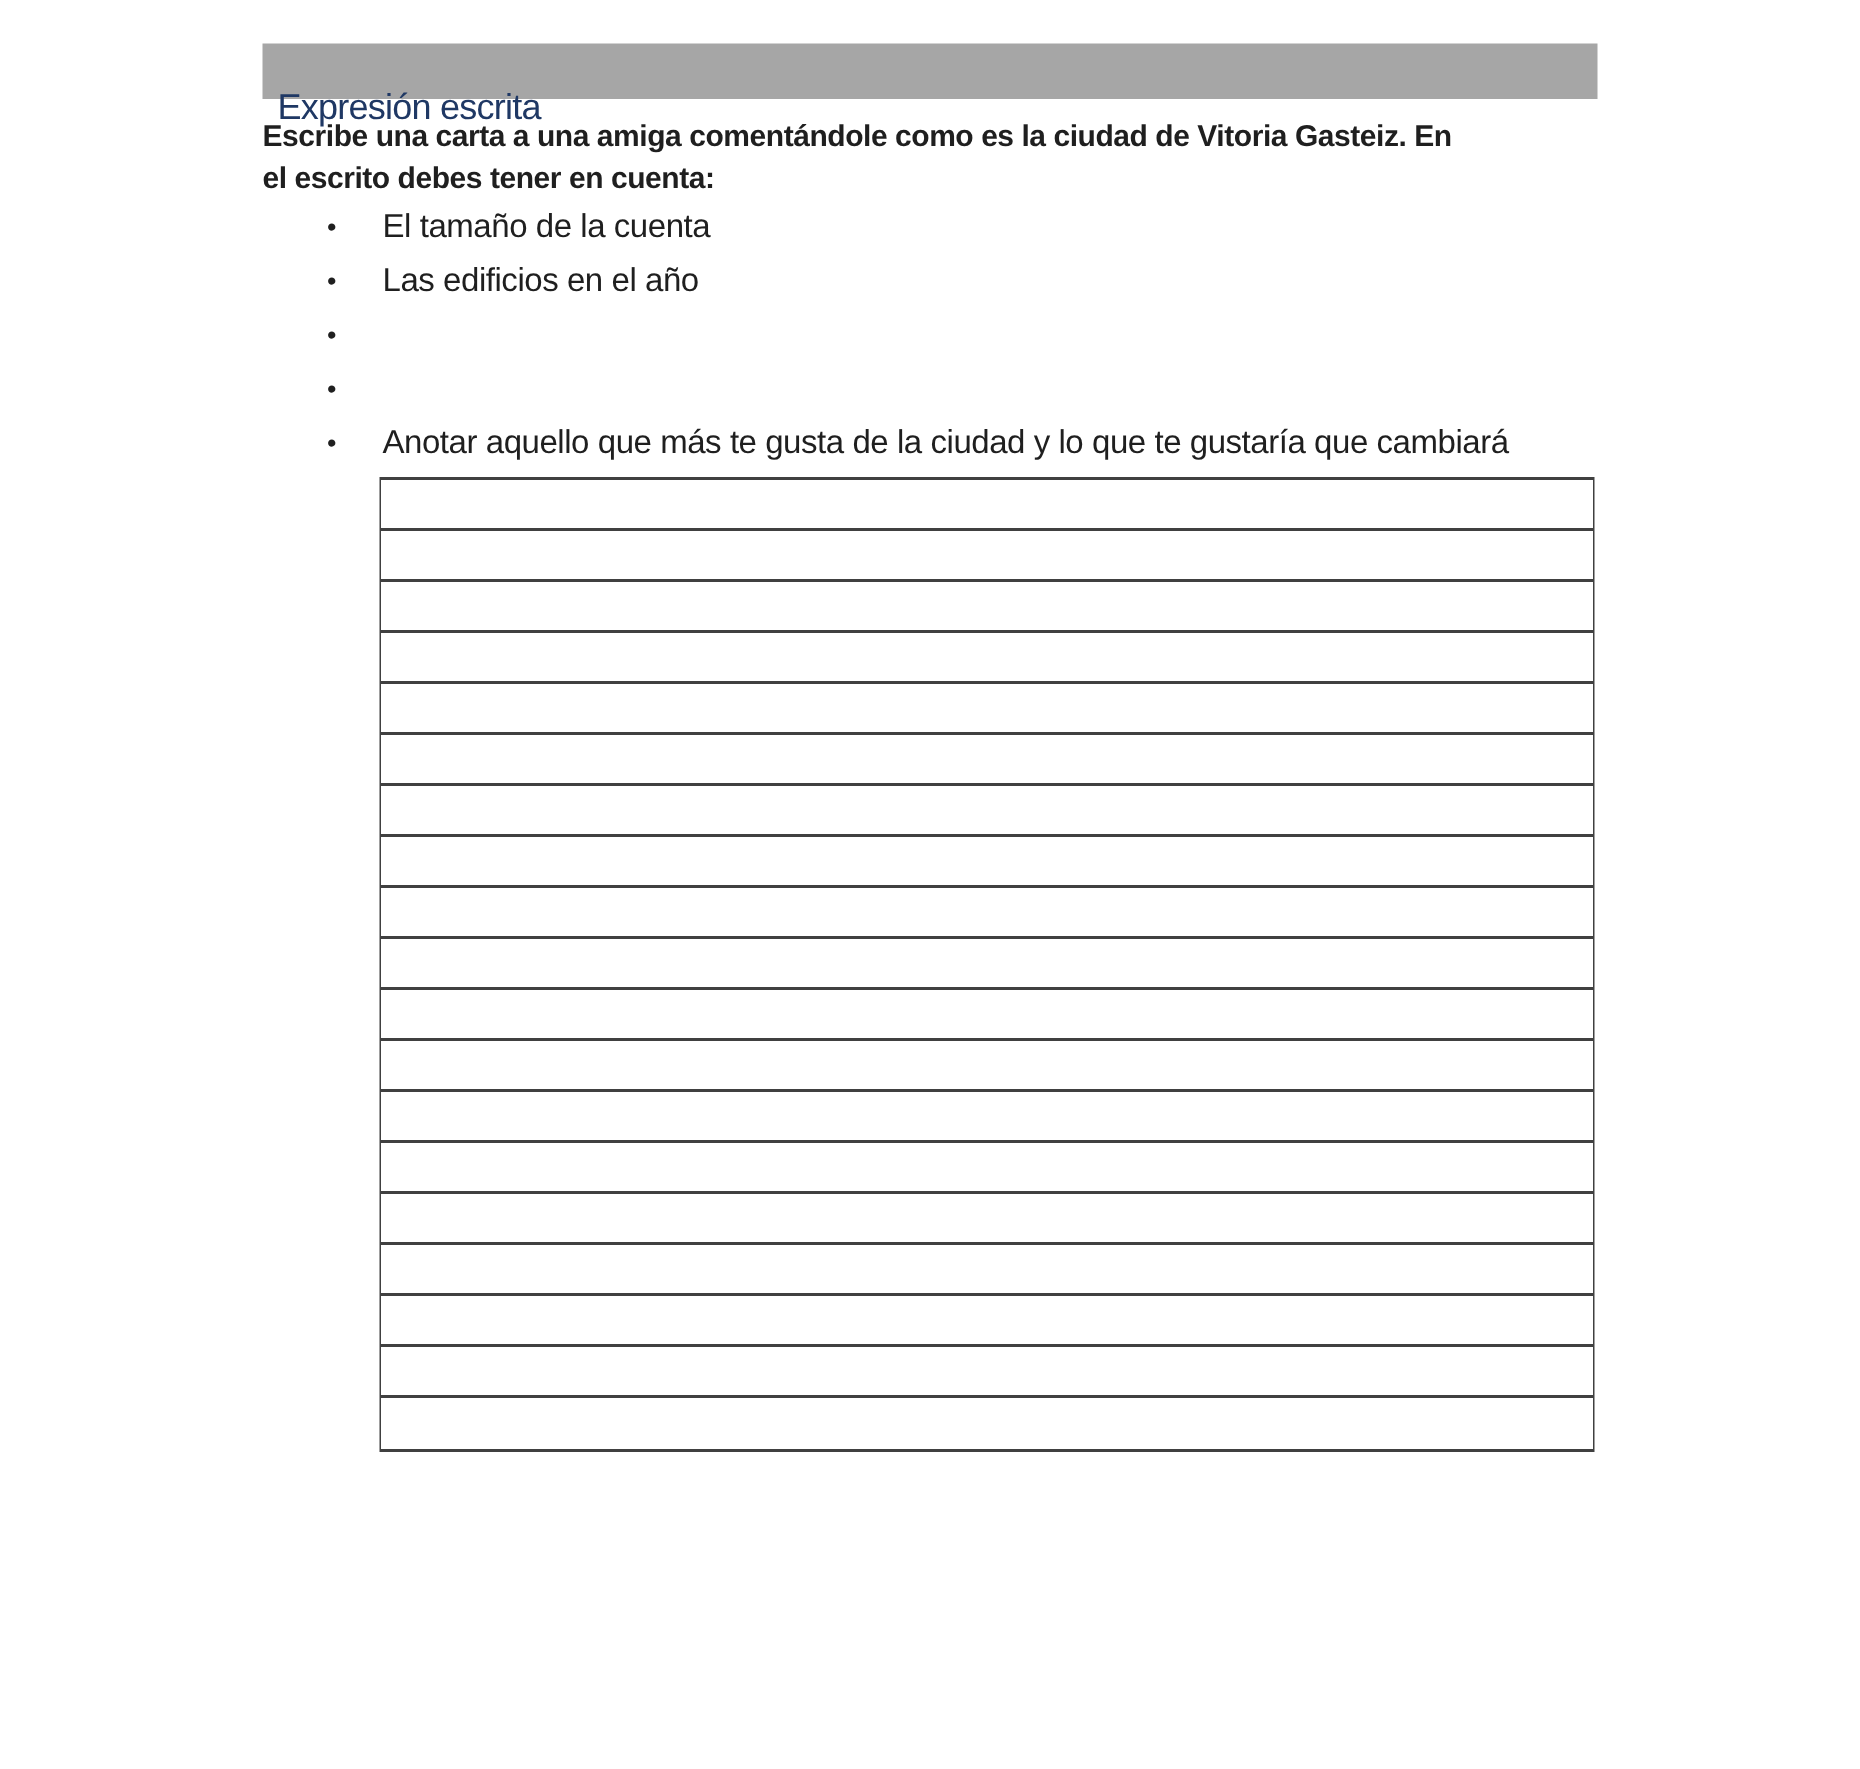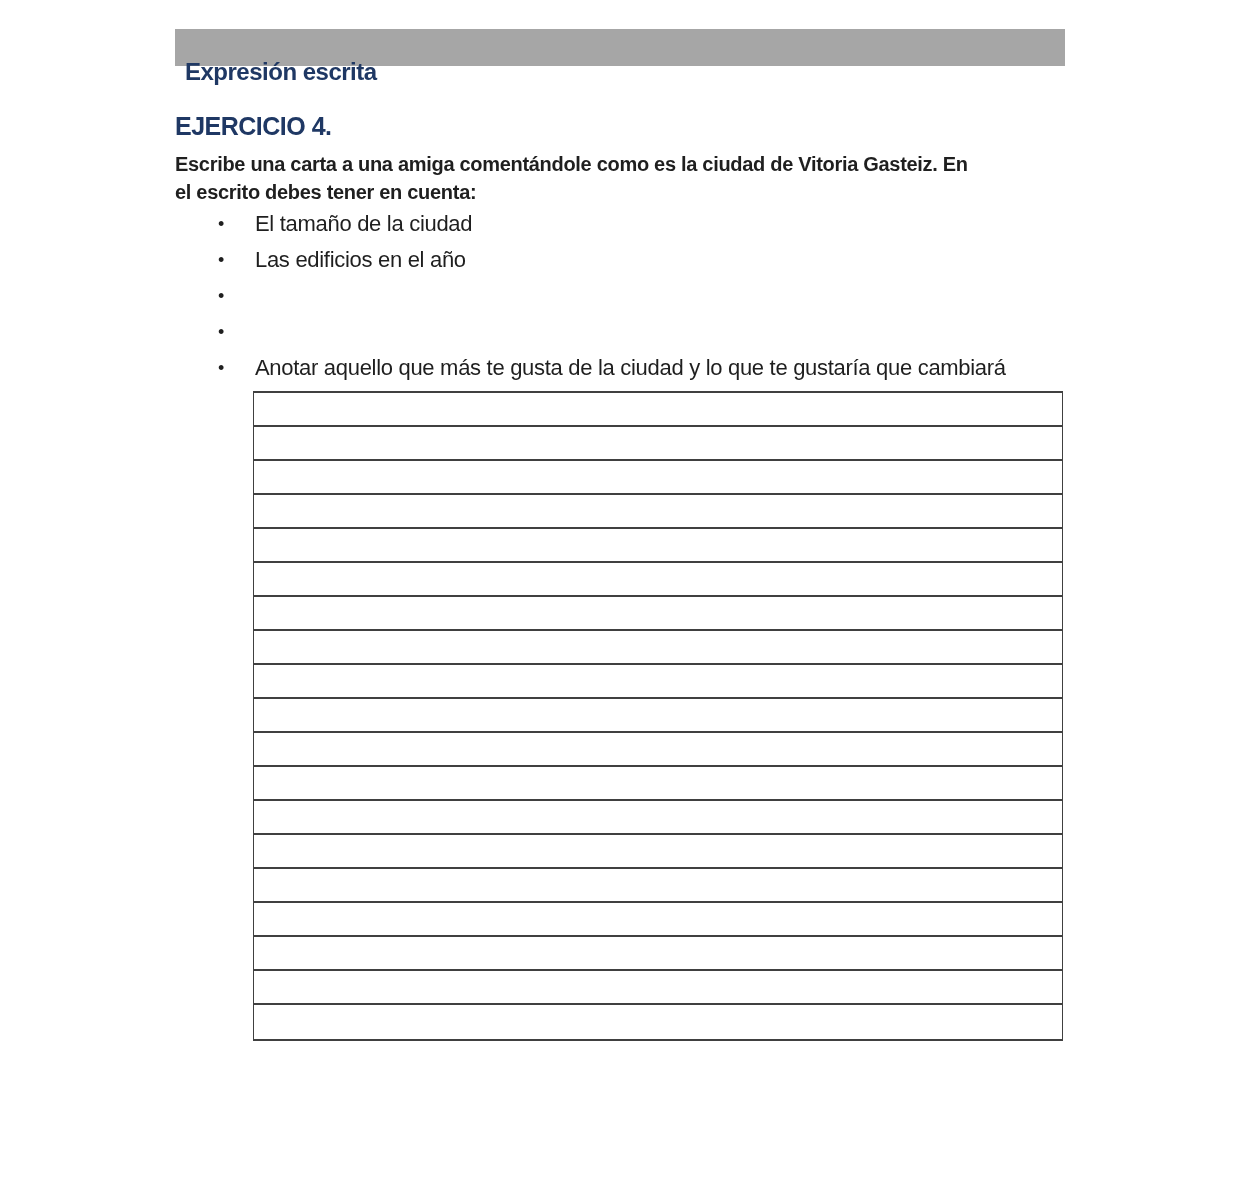--- a/index.html
+++ b/index.html
@@ -28,21 +28,21 @@
   .section-bar {
     width: 890px;
     height: 37px;
     background: var(--bar-bg);
     display: flex;
     align-items: center;
     padding: 0 10px;
   }
   .section-title {
     color: var(--heading);
-    font-weight: bold;
+    font-weight: normal;
     font-size: 24px;
     letter-spacing: -0.5px;
     margin-top: 48px;
   }
   .exercise-title {
     margin: 48px 0 0 0;
     color: var(--heading);
     font-weight: bold;
     font-size: 25px;
     line-height: 1;
@@ -103,29 +103,28 @@
 </style>
 </head>
 <body>
 
 <div class="page">
 
   <div class="section-bar">
     <span class="section-title">Expresión escrita</span>
   </div>
 
-  <h2 class="exercise-title">EJERCICIO 4.</h2>
 
   <p class="instructions">Escribe una carta a una amiga comentándole como es la ciudad de Vitoria Gasteiz. En
 el escrito debes tener en cuenta:</p>
 
   <ul class="bullet-list" id="bullet-list">
       <li class="bullet-item">
         <span class="bullet-glyph">•</span>
-        <span class="bullet-text">El tamaño de la ciudad</span>
+        <span class="bullet-text">El tamaño de la cuenta</span>
       </li>
       <li class="bullet-item">
         <span class="bullet-glyph">•</span>
         <span class="bullet-text">Las edificios en el año</span>
       </li>
       <li class="bullet-item">
         <span class="bullet-glyph">•</span>
       </li>
       <li class="bullet-item">
         <span class="bullet-glyph">•</span>

